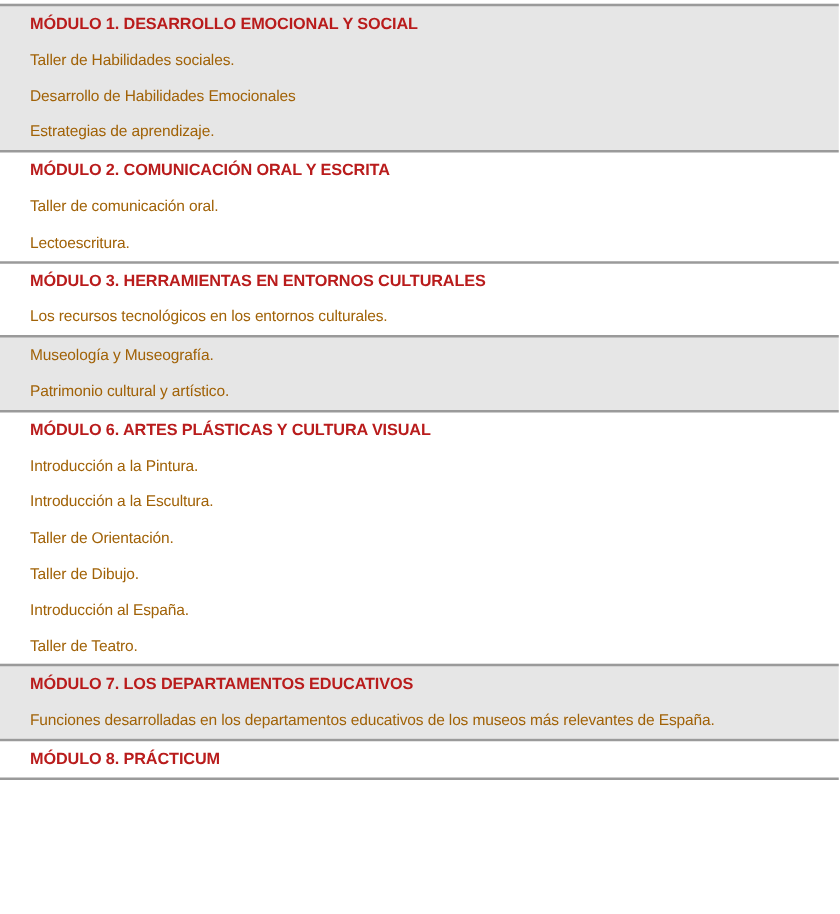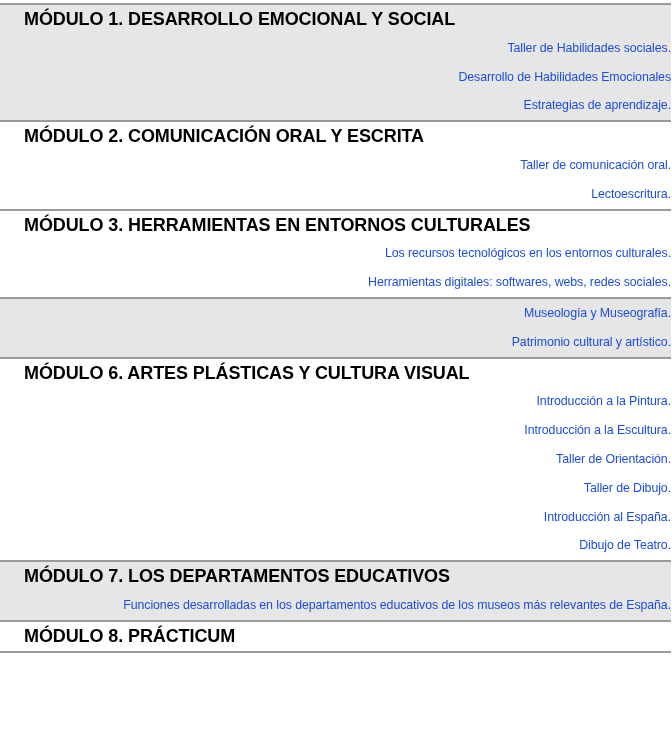--- a/index.html
+++ b/index.html
@@ -33,26 +33,25 @@
     .row {
       height: 28.8px;
       line-height: 28.8px;
       padding-left: 24px;
       font-size: 12.4px;
       white-space: nowrap;
       letter-spacing: -0.1px;
     }
     .row.title {
       font-weight: bold;
-      color: #000000;
-      font-size: 18px;
+      color: #b91c1c;
+      font-size: 13px;
     }
     .row.item {
-      color: #1d4ed8;
-      text-align: right;
+      color: #a16207;
     }
   </style>
 </head>
 <body>
 
 <div class="table">
 
   <div class="module shaded">
     <div class="row title">MÓDULO 1. DESARROLLO EMOCIONAL Y SOCIAL</div>
     <div class="row item">Taller de Habilidades sociales.</div>
@@ -63,36 +62,35 @@
   <div class="module">
     <div class="row title">MÓDULO 2. COMUNICACIÓN ORAL Y ESCRITA</div>
     <div class="row item">Taller de comunicación oral.</div>
     <div class="row item">Lectoescritura.</div>
   </div>
 
 
   <div class="module">
     <div class="row title">MÓDULO 3. HERRAMIENTAS EN ENTORNOS CULTURALES</div>
     <div class="row item">Los recursos tecnológicos en los entornos culturales.</div>
-    <div class="row item">Herramientas digitales: softwares, webs, redes sociales.</div>
   </div>
 
   <div class="module shaded">
     <div class="row item">Museología y Museografía.</div>
     <div class="row item">Patrimonio cultural y artístico.</div>
   </div>
 
   <div class="module">
     <div class="row title">MÓDULO 6. ARTES PLÁSTICAS Y CULTURA VISUAL</div>
     <div class="row item">Introducción a la Pintura.</div>
     <div class="row item">Introducción a la Escultura.</div>
     <div class="row item">Taller de Orientación.</div>
     <div class="row item">Taller de Dibujo.</div>
     <div class="row item">Introducción al España.</div>
-    <div class="row item">Dibujo de Teatro.</div>
+    <div class="row item">Taller de Teatro.</div>
   </div>
 
   <div class="module shaded">
     <div class="row title">MÓDULO 7. LOS DEPARTAMENTOS EDUCATIVOS</div>
     <div class="row item">Funciones desarrolladas en los departamentos educativos de los museos más relevantes de España.</div>
   </div>
 
   <div class="module last">
     <div class="row title">MÓDULO 8. PRÁCTICUM</div>
   </div>

